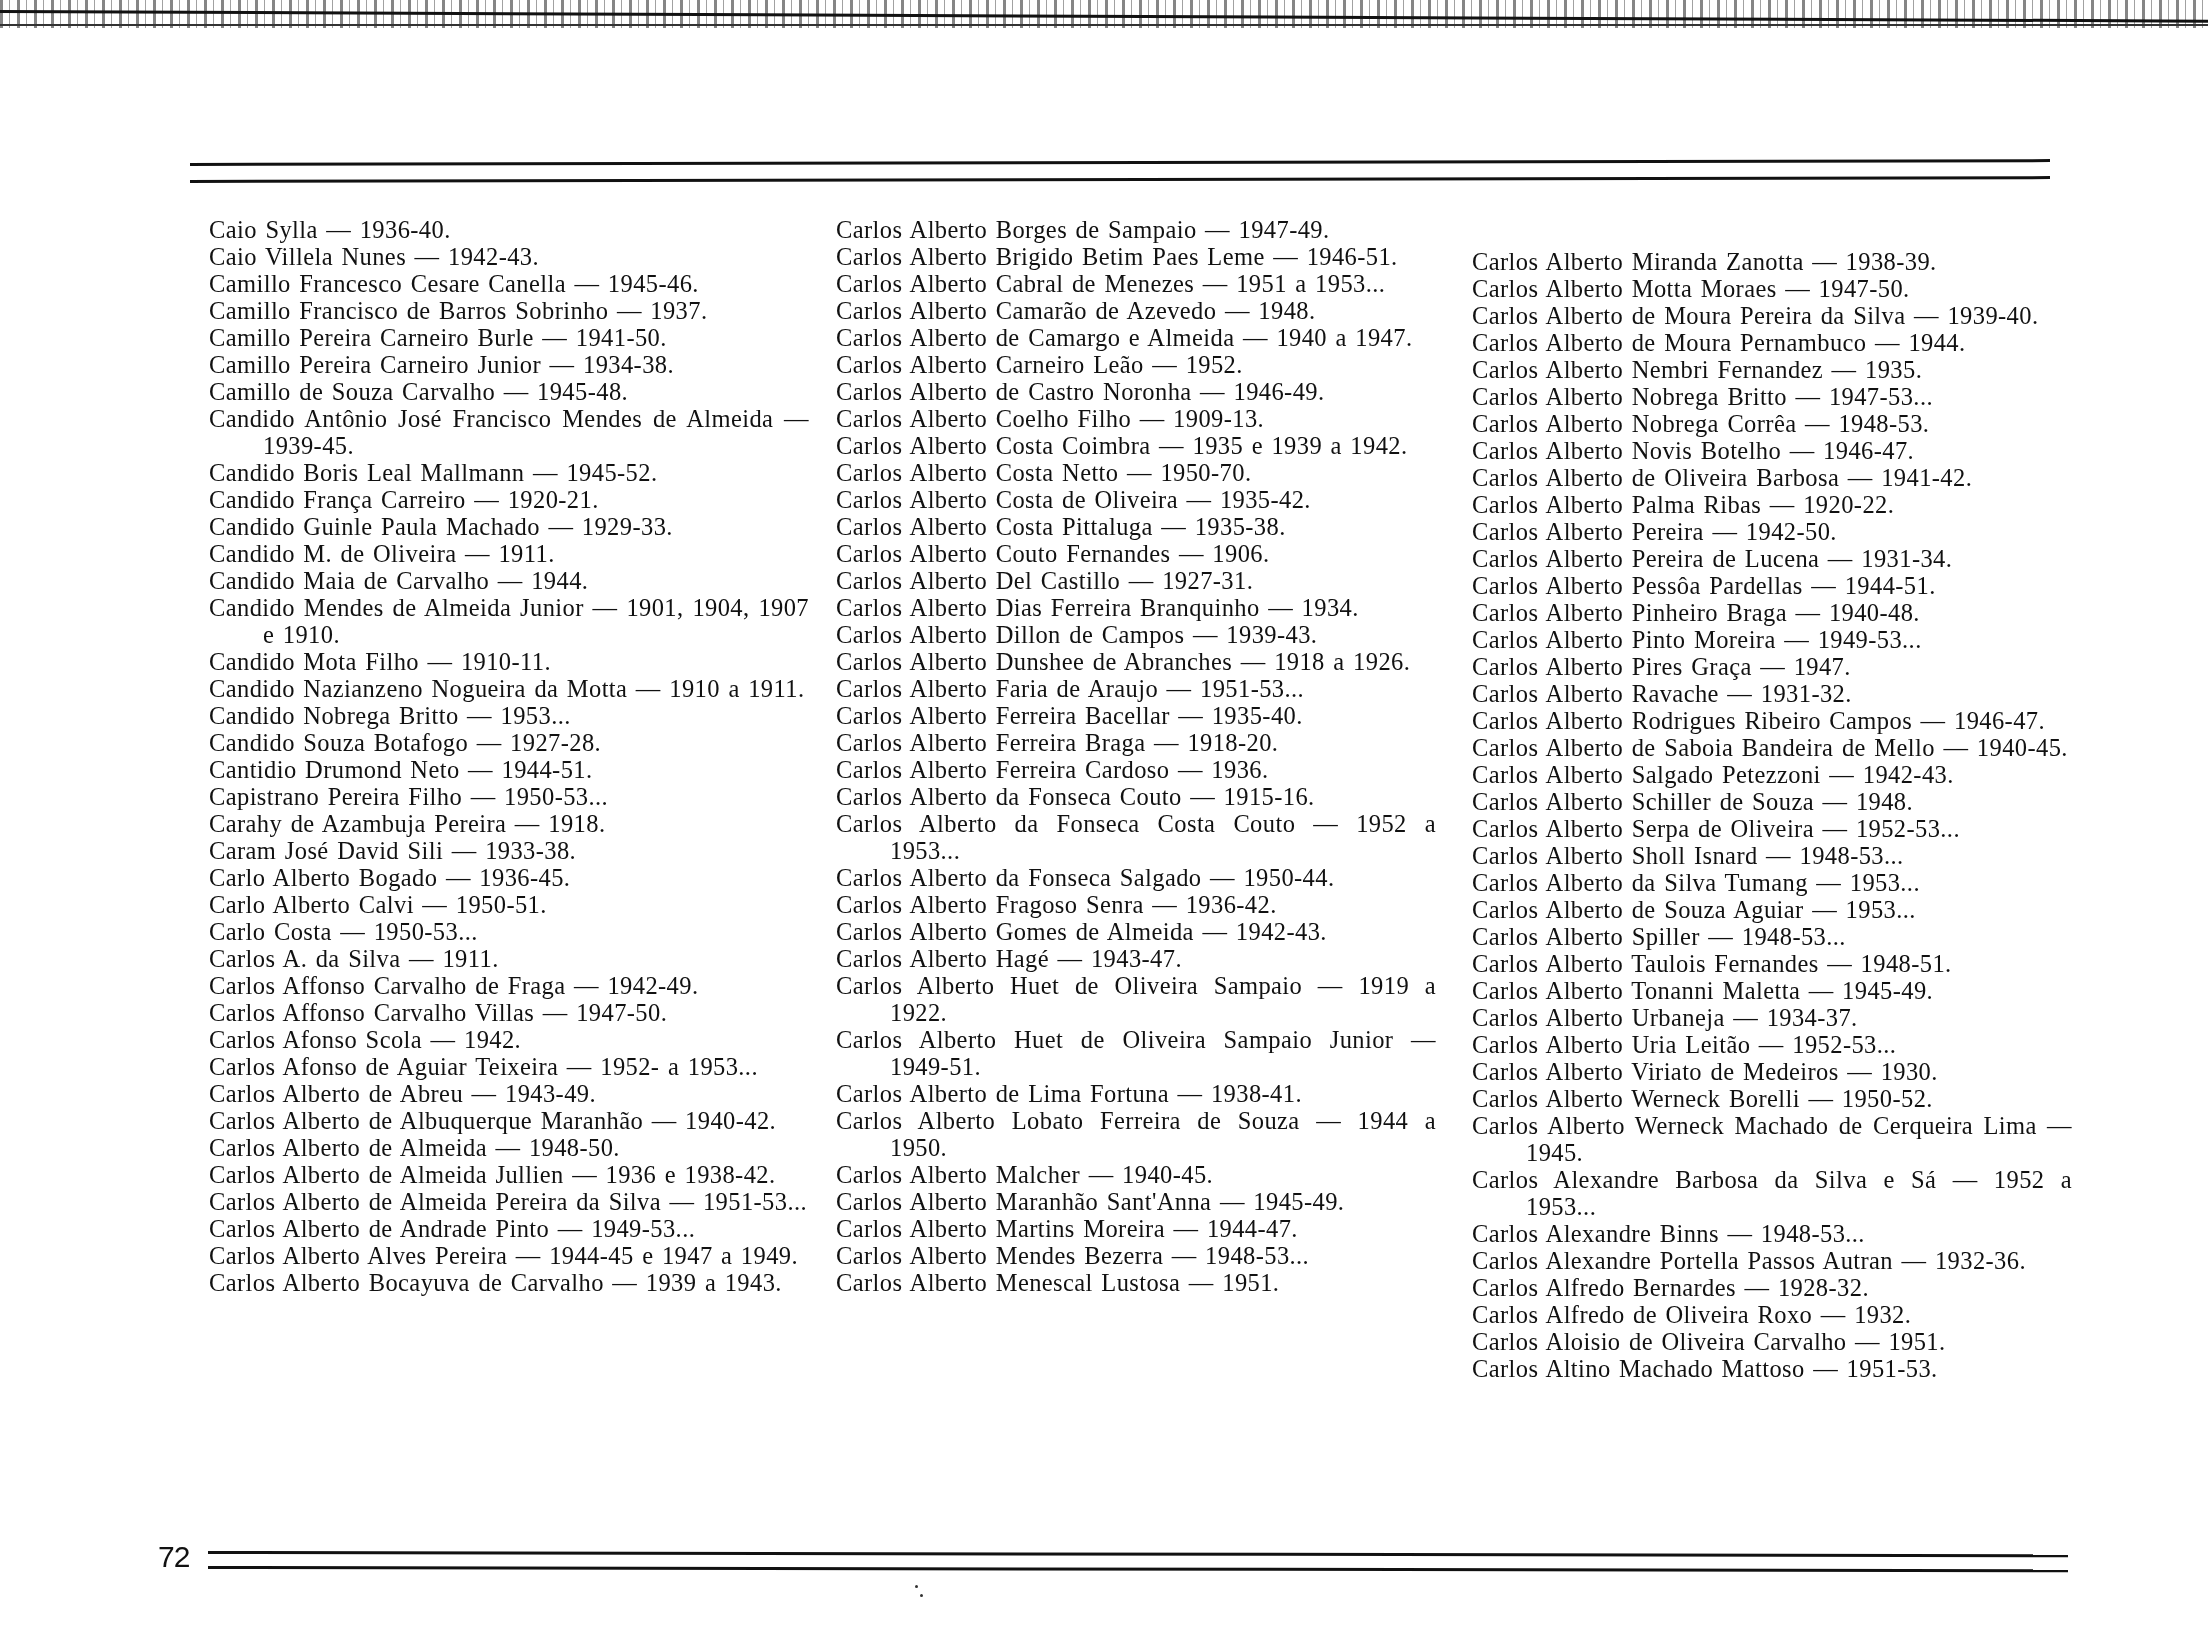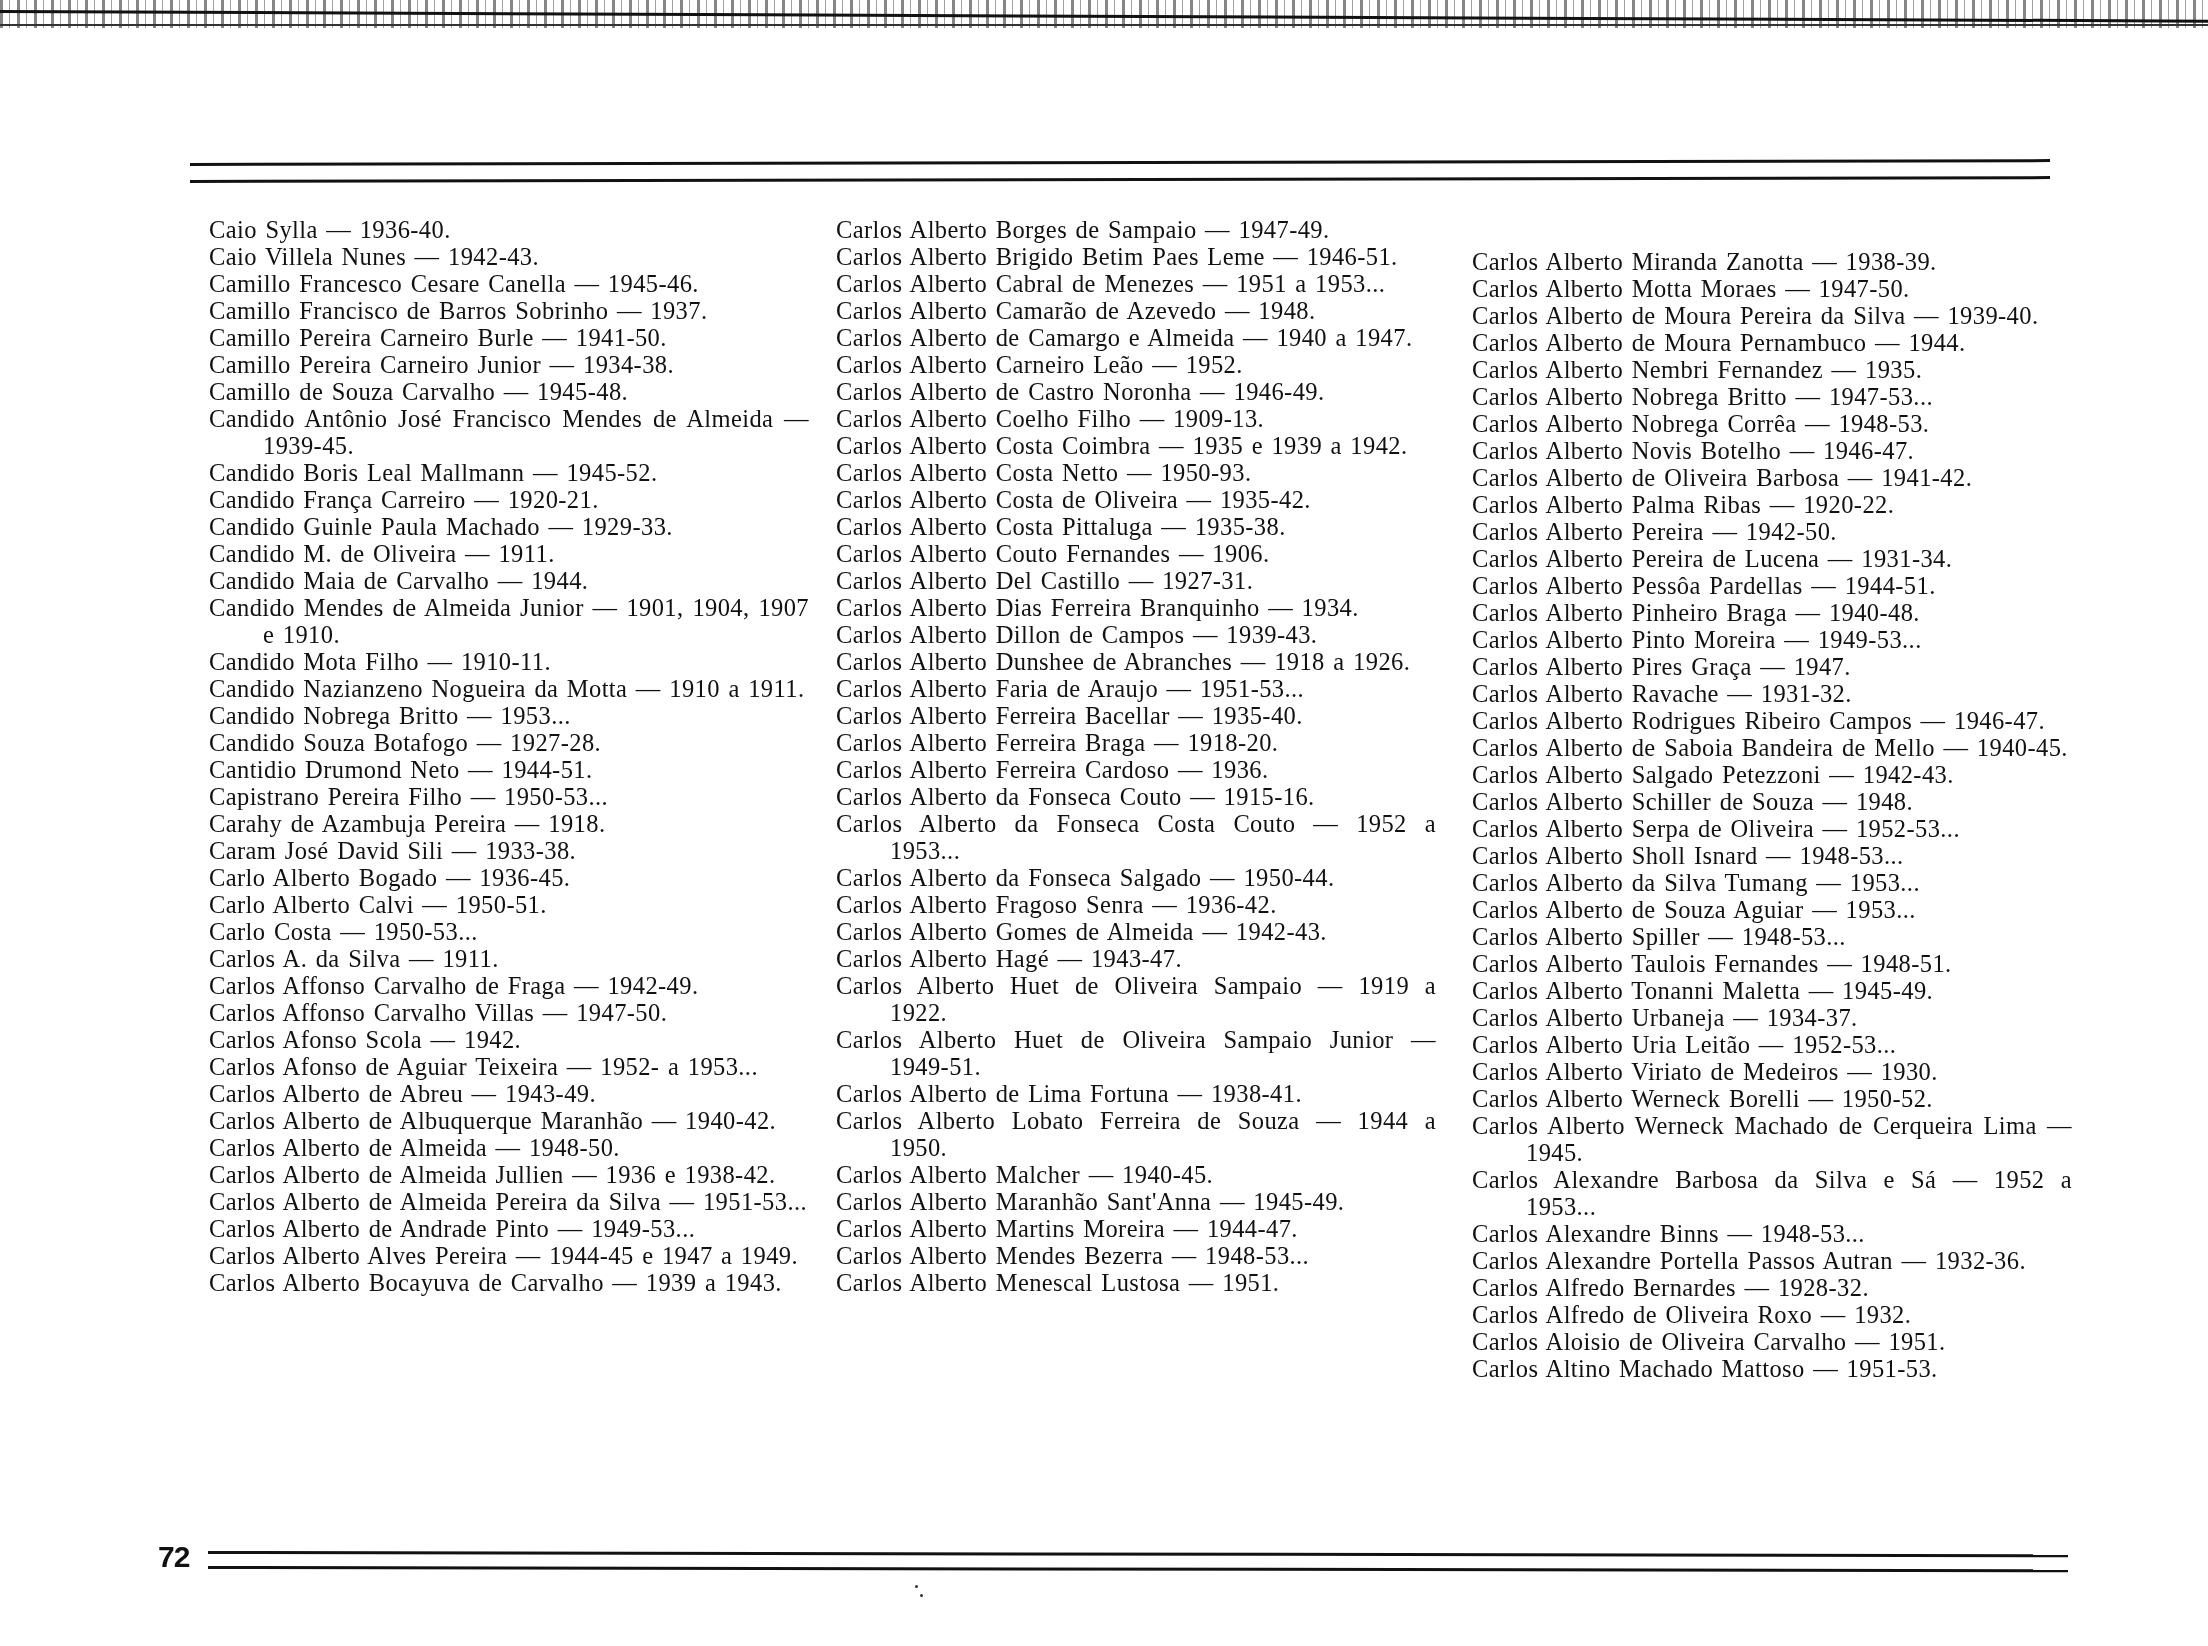--- a/index.html
+++ b/index.html
@@ -45,21 +45,21 @@
     .header-rule-1 { left: 190px; top: 163px; width: 1860px; transform: rotate(-0.12deg); transform-origin: left; }
     .header-rule-2 { left: 190px; top: 180px; width: 1860px; transform: rotate(-0.12deg); transform-origin: left; }
     .footer-rule-1 { left: 208px; top: 1551px; width: 1860px; transform: rotate(0.1deg); transform-origin: left; }
     .footer-rule-2 { left: 208px; top: 1566px; width: 1860px; transform: rotate(0.1deg); transform-origin: left; }
 
     .page-number {
       position: absolute;
       left: 158px;
       top: 1540px;
       font-family: "Liberation Sans", "DejaVu Sans", sans-serif;
-      font-weight: bold;
+      font-weight: normal;
       font-size: 30px;
       letter-spacing: -1px;
     }
     .columns {
       position: absolute;
       top: 216px;
       left: 0;
       width: 2208px;
     }
     .column {
@@ -142,21 +142,21 @@
   <div class="column col-2">
       <p class="entry">Carlos Alberto Borges de Sampaio — 1947-49.</p>
       <p class="entry">Carlos Alberto Brigido Betim Paes Leme — 1946-51.</p>
       <p class="entry">Carlos Alberto Cabral de Menezes — 1951 a 1953...</p>
       <p class="entry">Carlos Alberto Camarão de Azevedo — 1948.</p>
       <p class="entry">Carlos Alberto de Camargo e Almeida — 1940 a 1947.</p>
       <p class="entry">Carlos Alberto Carneiro Leão — 1952.</p>
       <p class="entry">Carlos Alberto de Castro Noronha — 1946-49.</p>
       <p class="entry">Carlos Alberto Coelho Filho — 1909-13.</p>
       <p class="entry">Carlos Alberto Costa Coimbra — 1935 e 1939 a 1942.</p>
-      <p class="entry">Carlos Alberto Costa Netto — 1950-93.</p>
+      <p class="entry">Carlos Alberto Costa Netto — 1950-70.</p>
       <p class="entry">Carlos Alberto Costa de Oliveira — 1935-42.</p>
       <p class="entry">Carlos Alberto Costa Pittaluga — 1935-38.</p>
       <p class="entry">Carlos Alberto Couto Fernandes — 1906.</p>
       <p class="entry">Carlos Alberto Del Castillo — 1927-31.</p>
       <p class="entry">Carlos Alberto Dias Ferreira Branquinho — 1934.</p>
       <p class="entry">Carlos Alberto Dillon de Campos — 1939-43.</p>
       <p class="entry">Carlos Alberto Dunshee de Abranches — 1918 a 1926.</p>
       <p class="entry">Carlos Alberto Faria de Araujo — 1951-53...</p>
       <p class="entry">Carlos Alberto Ferreira Bacellar — 1935-40.</p>
       <p class="entry">Carlos Alberto Ferreira Braga — 1918-20.</p>

